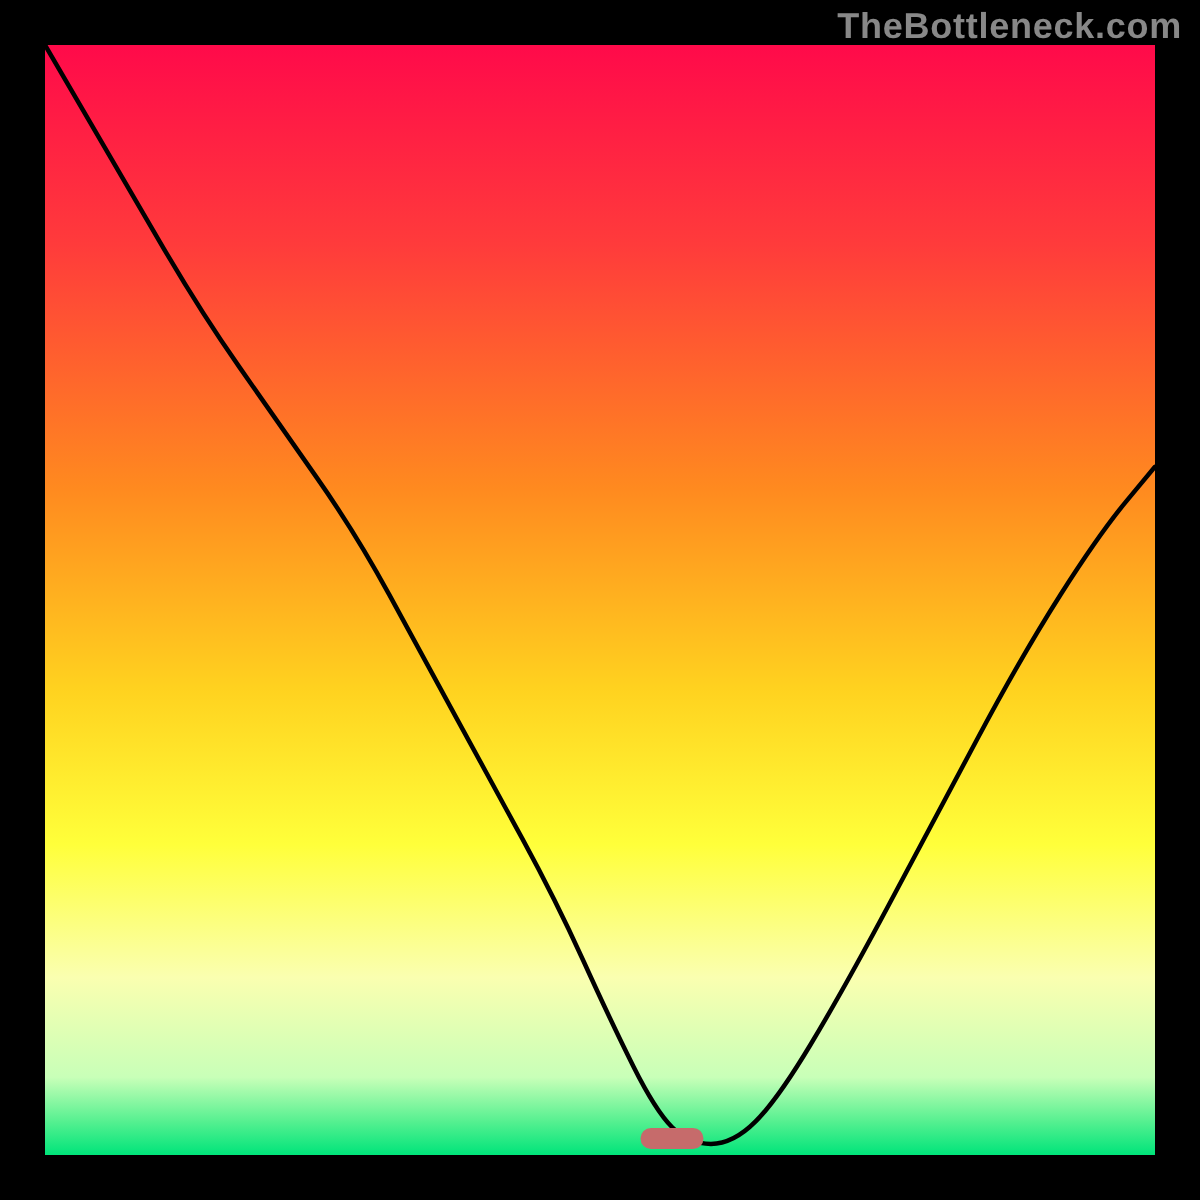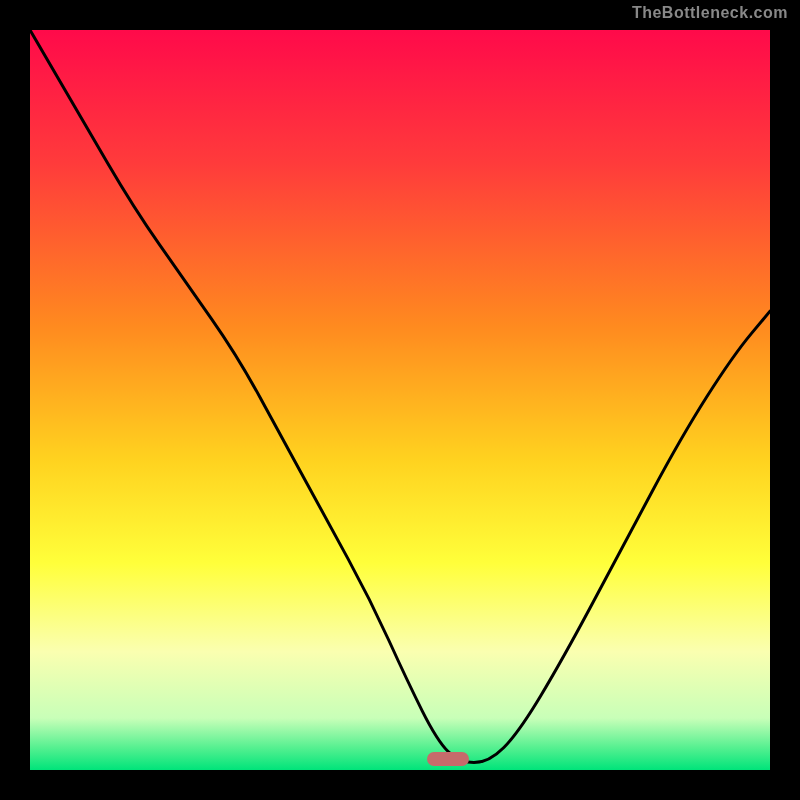--- a/index.html
+++ b/index.html
@@ -15,21 +15,21 @@
     position: relative;
     width: 800px;
     height: 800px;
     background: #000;
   }
   .watermark {
     position: absolute;
     top: 4px;
     right: 12px;
     color: #888;
-    font-size: 16px;
+    font-size: 24px;
     font-weight: bold;
     letter-spacing: 0.5px;
     z-index: 10;
   }
   .plot-area {
     position: absolute;
     left: 30px;
     top: 30px;
     width: 740px;
     height: 740px;

